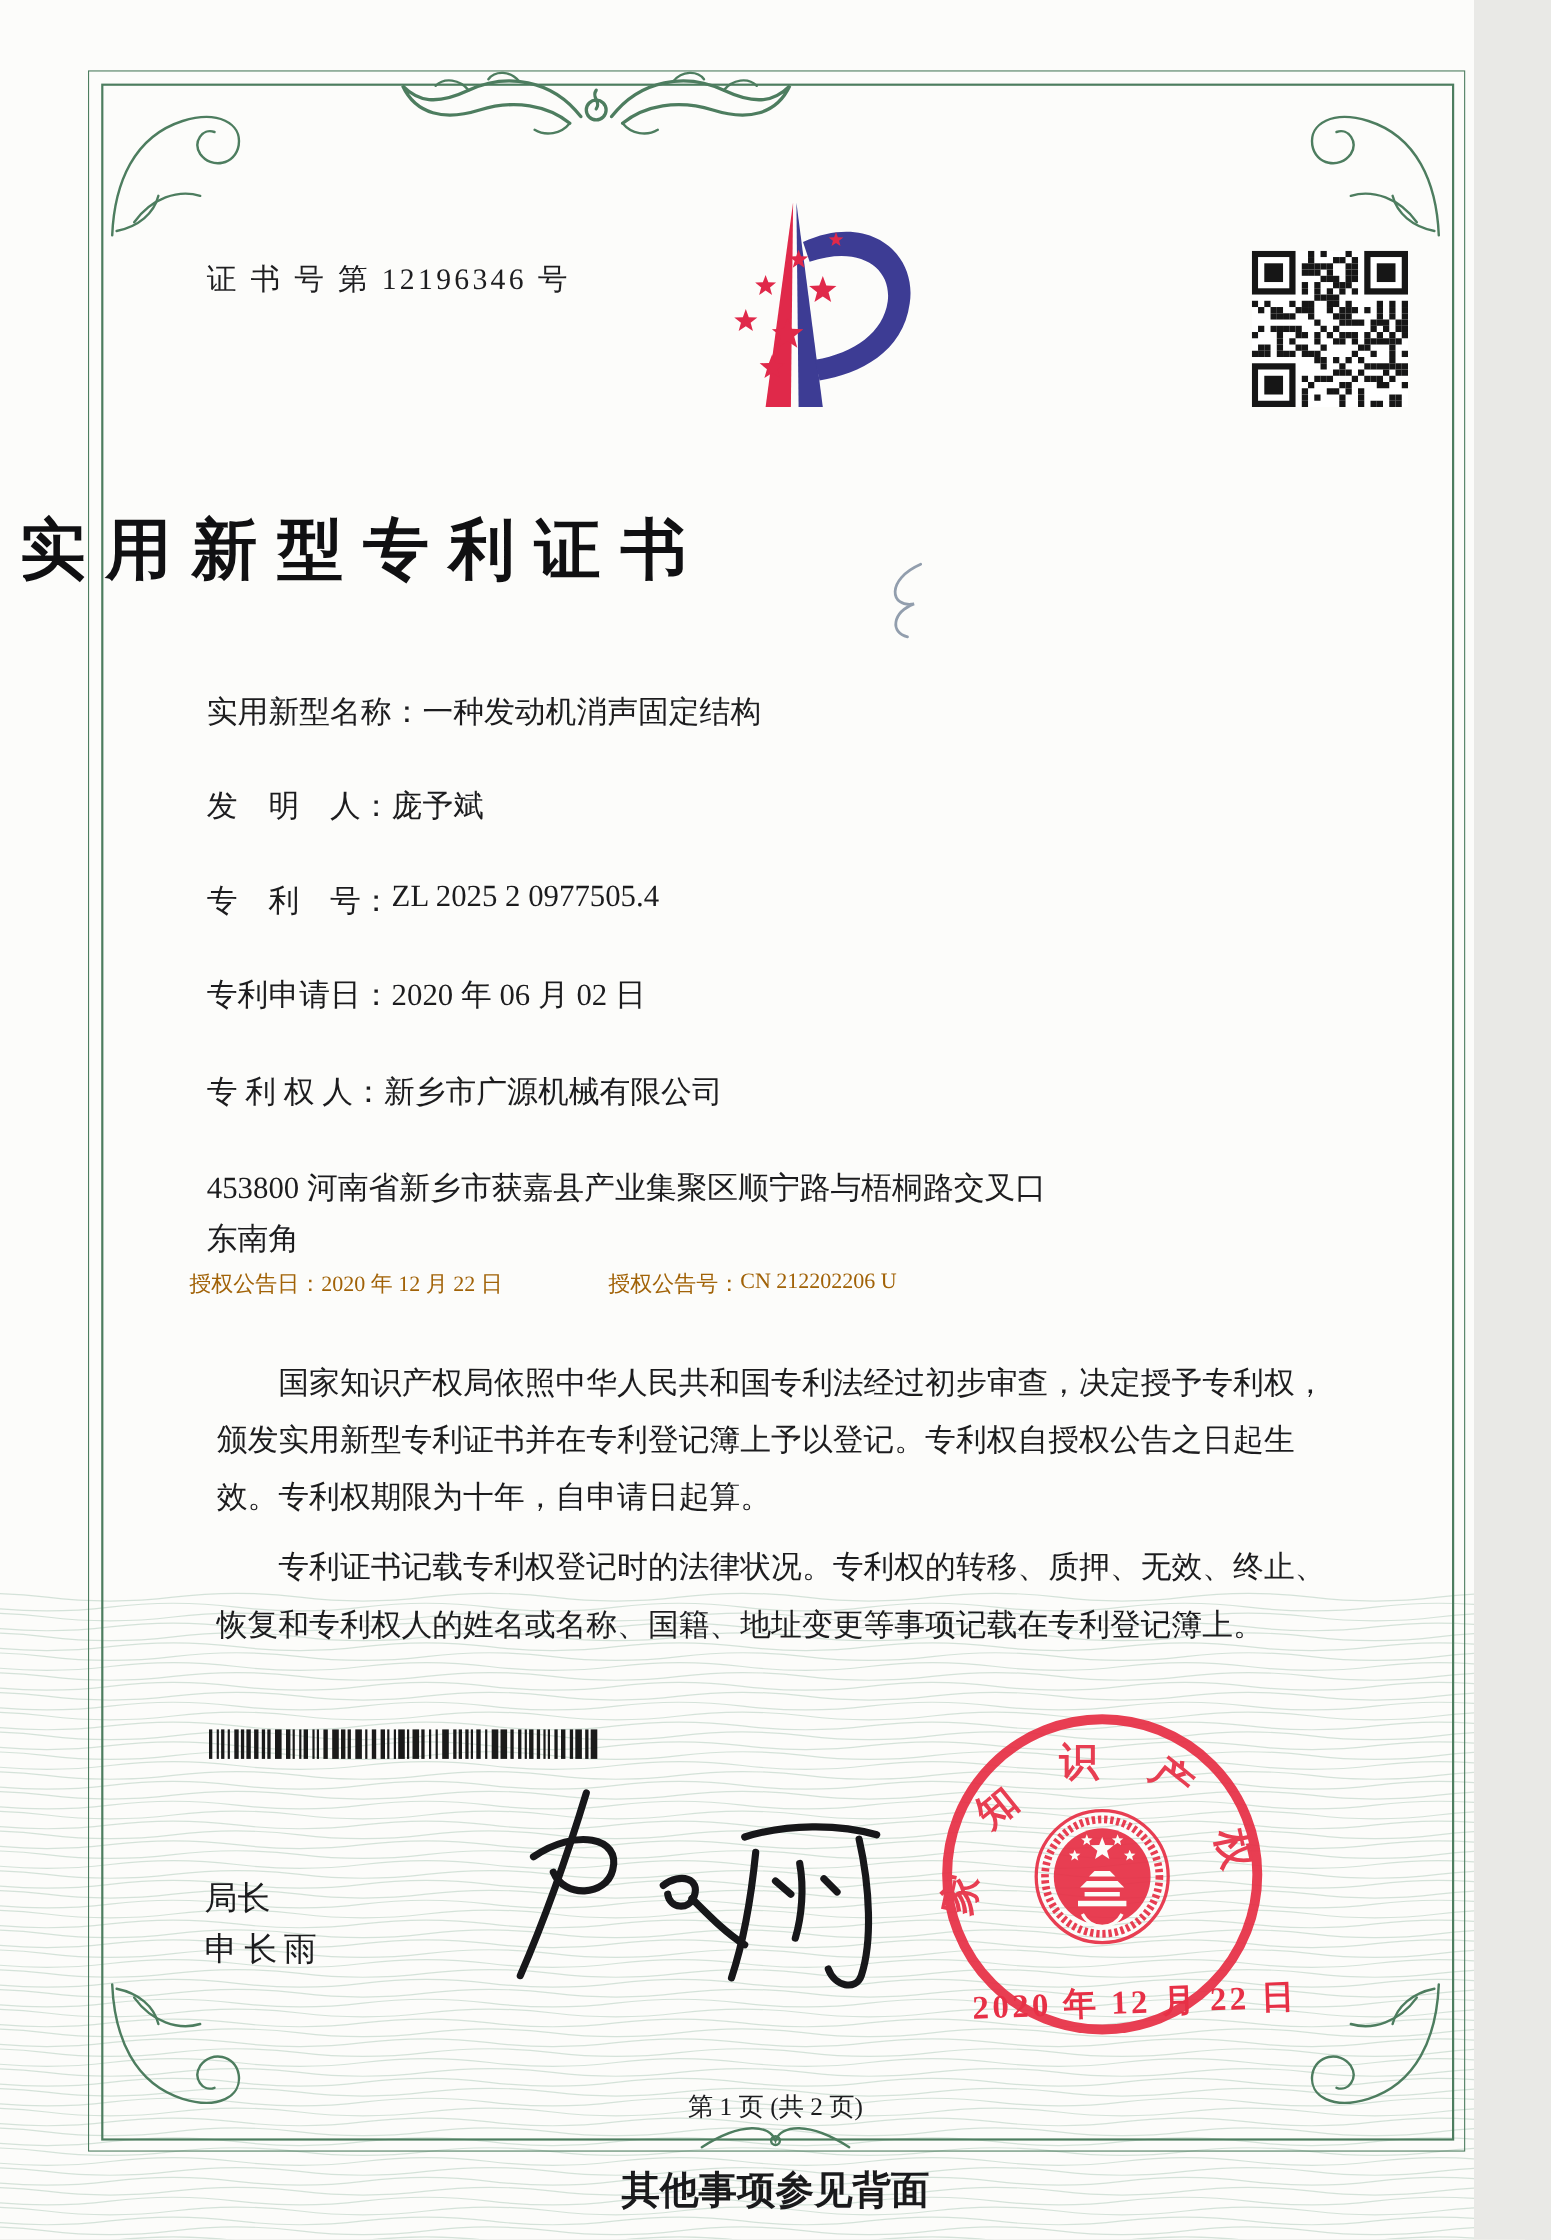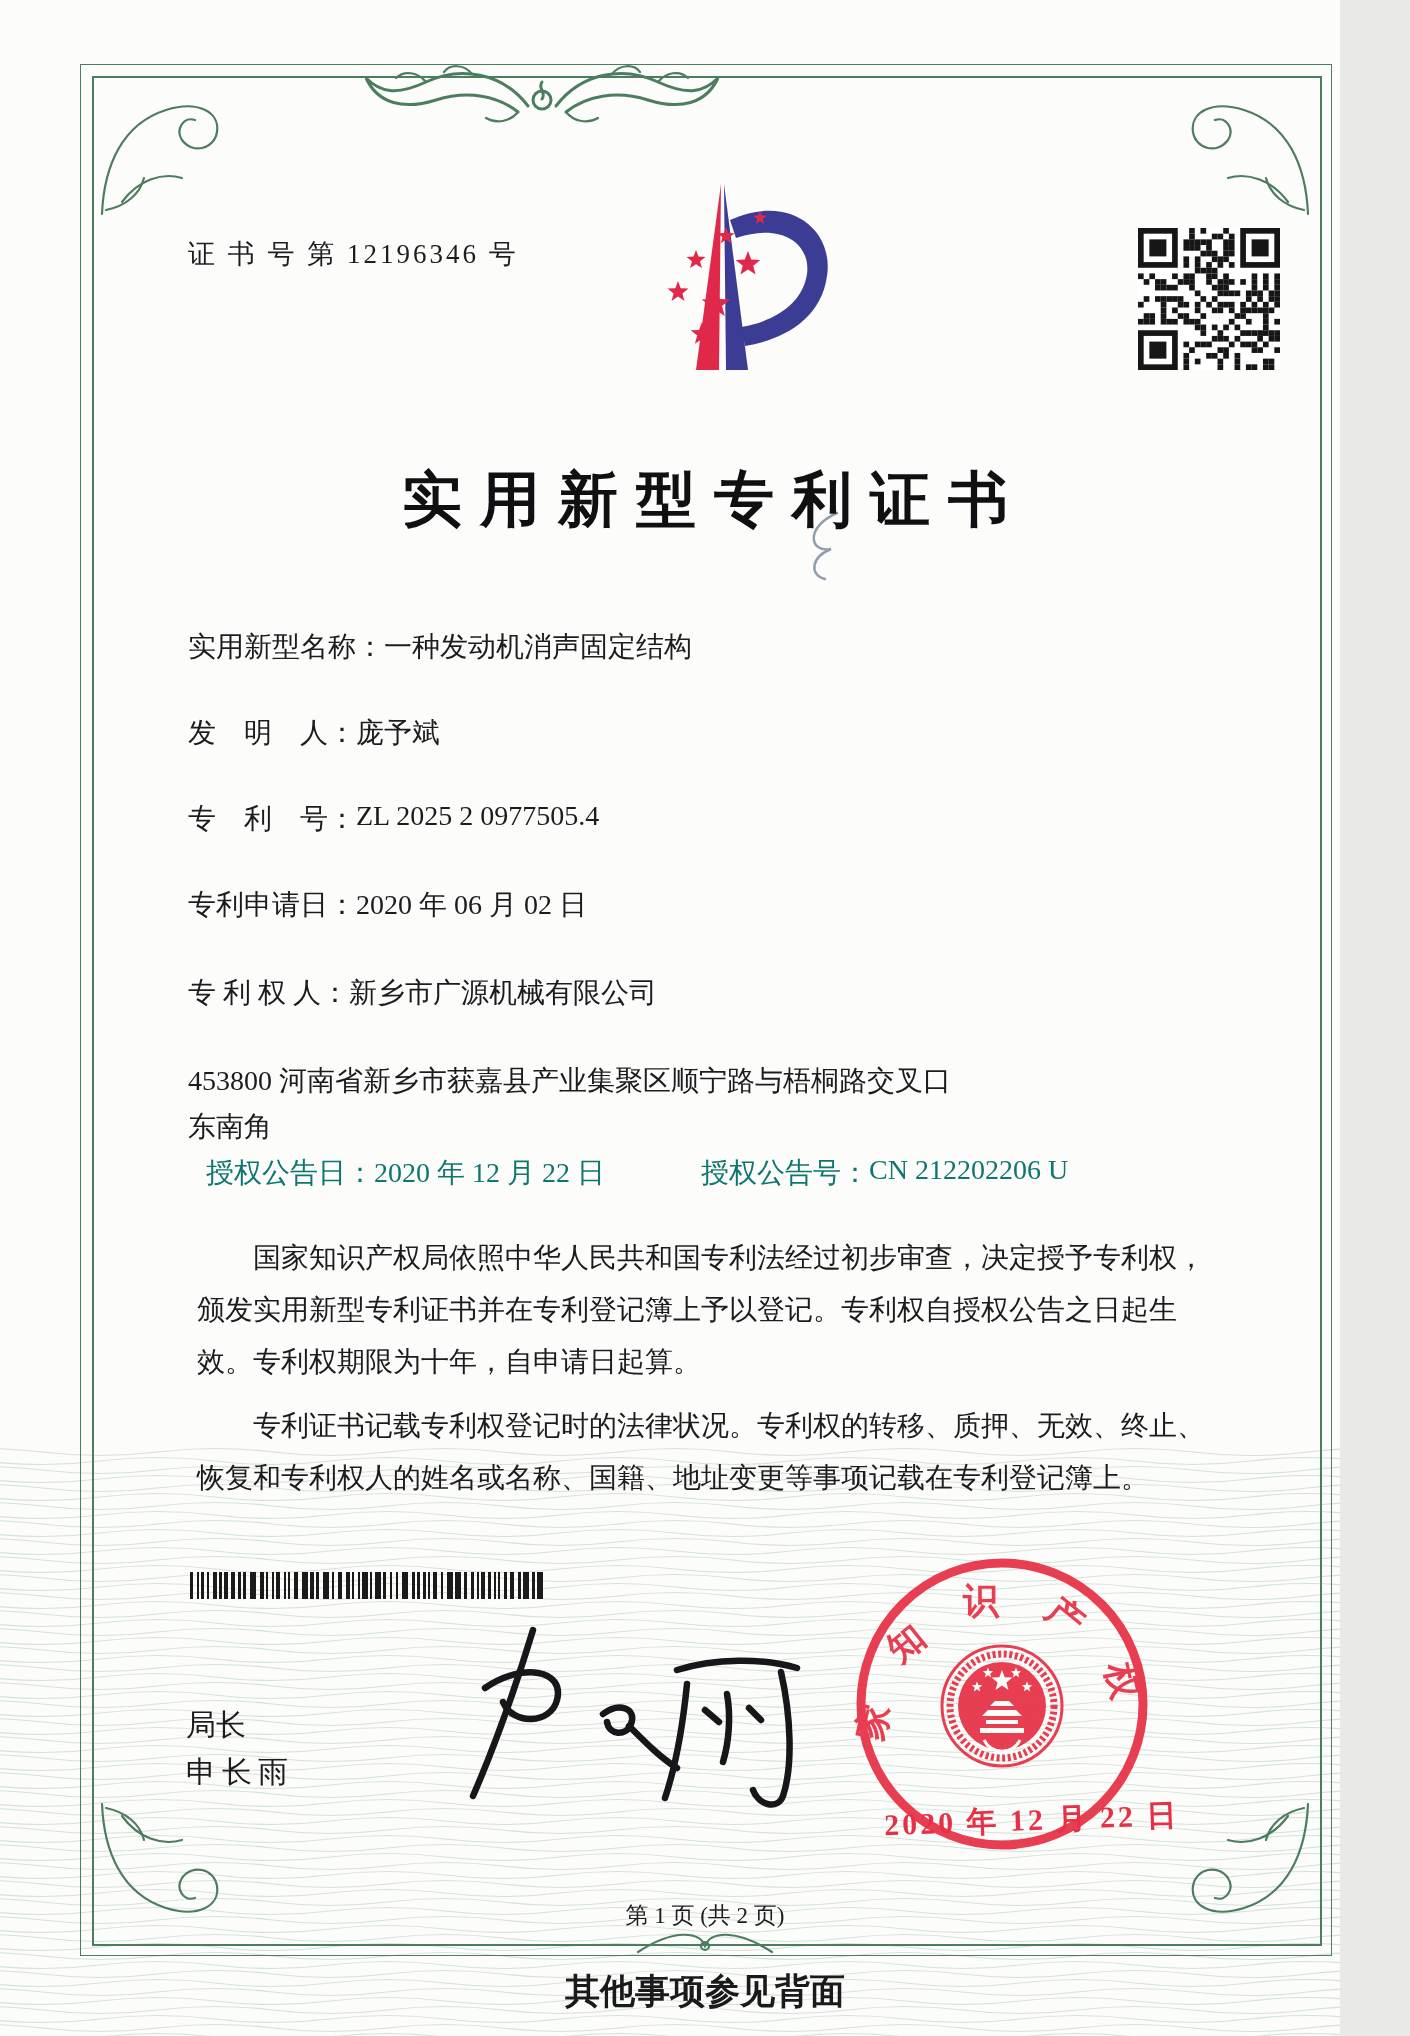--- a/index.html
+++ b/index.html
@@ -22,27 +22,27 @@
   
   .cert-number{position:absolute;left:188px;top:236px;font-size:27px;letter-spacing:3px;color:#1e1e20;}
   .logo{position:absolute;left:596px;top:174px;}
   .logo-red{fill:var(--logo-red);}
   .logo-blue{fill:var(--logo-blue);}
   .qr{position:absolute;left:1138px;top:228px;}
   .qr .mod{fill:#161616;}
   .qr .lite{fill:#ffffff;}
   .pen-mark{position:absolute;left:795px;top:505px;}
   .pen{stroke:#77869a;stroke-width:2.5;fill:none;opacity:.8;stroke-linecap:round;}
-  .title{position:absolute;left:0;top:460px;width:1410px;margin:0;text-align:center;
+  .title{position:absolute;left:0;top:460px;width:1410px;margin:0;text-align:left;
     font-size:60px;font-weight:700;letter-spacing:18px;color:#101012;text-indent:18px;}
   
   .field-row{position:absolute;left:188px;font-size:28px;display:flex;white-space:pre-wrap;color:#1c1c1e;}
   .field-row .val{white-space:pre-wrap;}
   .row-addr .val{width:772px;line-height:46px;}
-  .grant-row{position:absolute;left:206px;top:1154px;font-size:28px;display:flex;white-space:pre-wrap;color:#0f766e;}
+  .grant-row{position:absolute;left:172px;top:1154px;font-size:20px;display:flex;white-space:pre-wrap;color:#a16207;}
   .grant-gap{display:inline-block;width:96px;}
   
   .paras{position:absolute;left:185px;top:1220px;width:1046px;font-size:28px;line-height:52px;color:#1c1c1e;}
   .paras p{margin:12px;text-indent:56px;}
   
   .barcode{position:absolute;left:190px;top:1572px;}
   .bar{fill:#1a1a1a;}
   
   .chief-label{position:absolute;left:186px;top:1694px;font-size:30px;color:#1c1c1e;margin-top:11px;}
   .chief-name{position:absolute;left:186px;top:1752px;font-size:30px;letter-spacing:6px;color:#1c1c1e;}

